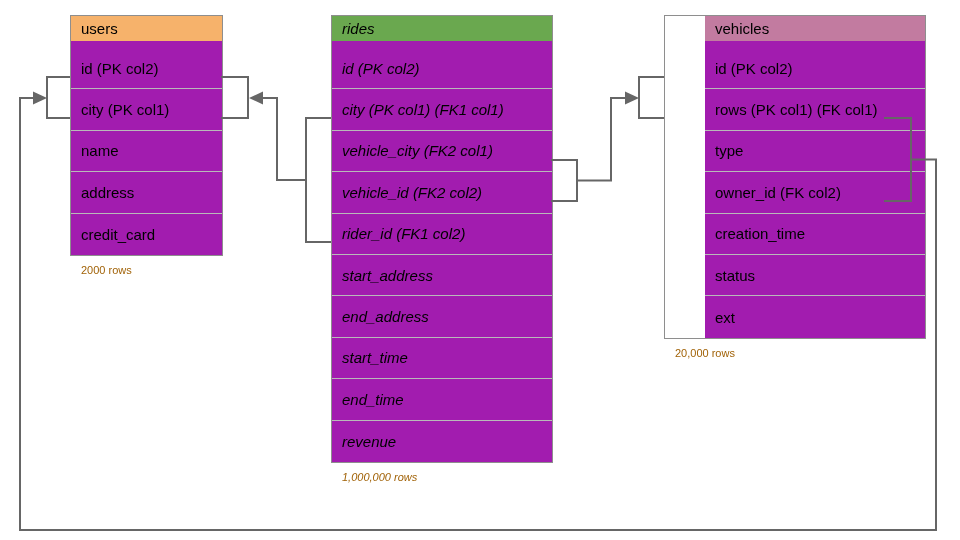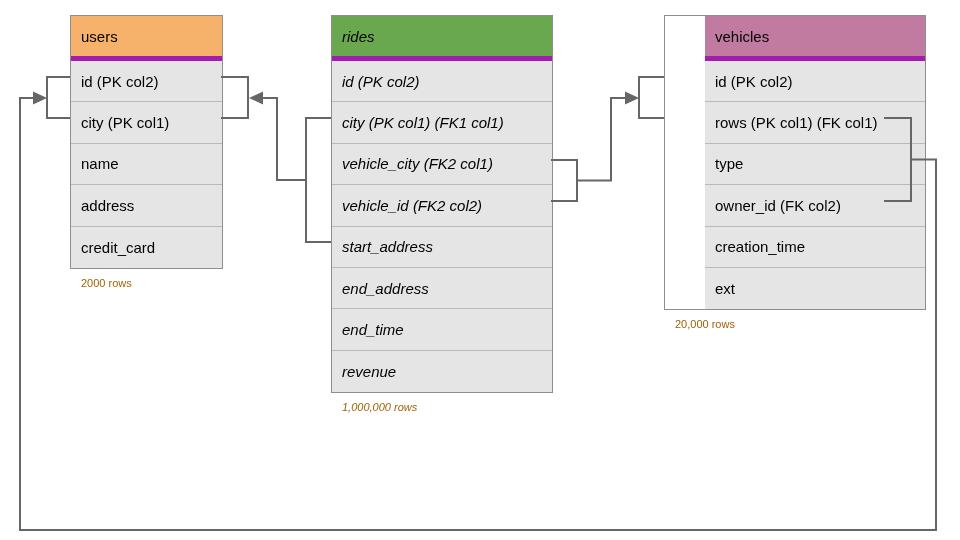--- a/index.html
+++ b/index.html
@@ -12,40 +12,40 @@
     overflow: hidden;
   }
   .table {
     position: absolute;
     top: 15px;
     background: #ffffff;
     border: 1px solid #8e8e8e;
     box-sizing: content-box;
   }
   .thead {
-    height: 45px;
+    height: 32px;
     box-sizing: border-box;
     display: flex;
     align-items: center;
     padding-left: 10px;
     font-size: 15px;
     color: #000000;
-    border-bottom: 5px solid #a21caf;
+    border-bottom: 7px solid #a21caf;
   }
   .trow {
     height: 41.4px;
     box-sizing: border-box;
     display: flex;
     align-items: center;
     padding-left: 10px;
     font-size: 15px;
     color: #000000;
     border-bottom: 1px solid #b9b9b9;
     white-space: nowrap;
-    background: #e5e5e5;
+    background: #a21caf;
   }
   .trow:last-child { border-bottom: none; }
   .rowcount {
     position: absolute;
     left: 10px;
     top: calc(100% + 9px);
     font-size: 11px;
     color: #a16207;
     white-space: nowrap;
   }
@@ -80,39 +80,42 @@
   <div class="table" style="left:331px; width:220px;font-style:italic;">
     <div class="thead" style="background: rgb(106, 168, 79);">
       <span>rides</span>
     </div>
     <div>
 
     <div class="trow">id (PK col2)</div>
         <div class="trow">city (PK col1) (FK1 col1)</div>
         <div class="trow">vehicle_city (FK2 col1)</div>
         <div class="trow">vehicle_id (FK2 col2)</div>
+        <div class="trow">rider_id (FK1 col2)</div>
         <div class="trow">start_address</div>
         <div class="trow">end_address</div>
+        <div class="trow">start_time</div>
         <div class="trow">end_time</div>
         <div class="trow">revenue</div>
       </div>
     <div class="rowcount">1,000,000 rows</div>
   </div>
 
   <div class="table" style="left:664px; width:220px;padding-left:40px;">
     <div class="thead" style="background: rgb(194, 123, 160);">
       <span>vehicles</span>
     </div>
     <div>
 
     <div class="trow">id (PK col2)</div>
         <div class="trow">rows (PK col1) (FK col1)</div>
         <div class="trow">type</div>
         <div class="trow">owner_id (FK col2)</div>
         <div class="trow">creation_time</div>
+        <div class="trow">status</div>
         <div class="trow">ext</div>
       </div>
     <div class="rowcount">20,000 rows</div>
   </div>
 
   <svg class="overlay" width="960" height="540" viewBox="0 0 960 540">
 
     <path class="conn" d="M221 77 H248 V118 H221" stroke="#666666"></path>
     <path class="conn" d="M331 118 H306 V242 H331" stroke="#666666"></path>
     <path class="conn" d="M306 180 H277 V98 H263" stroke="#666666"></path>

